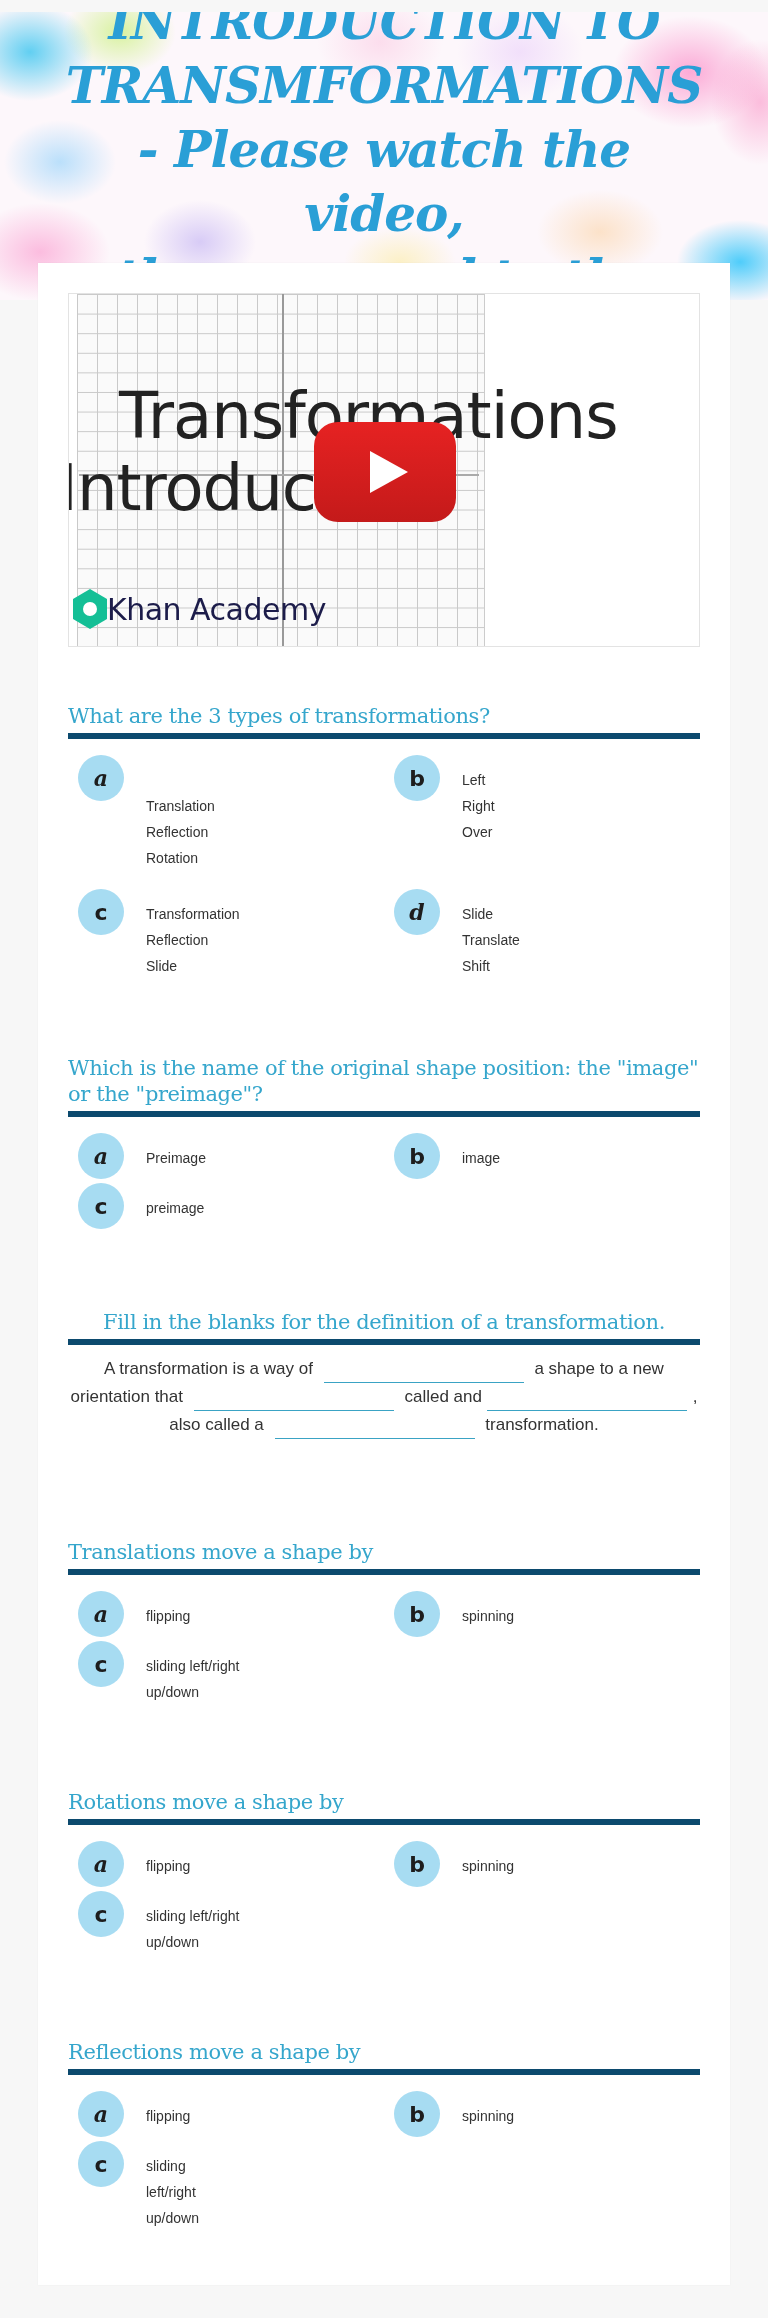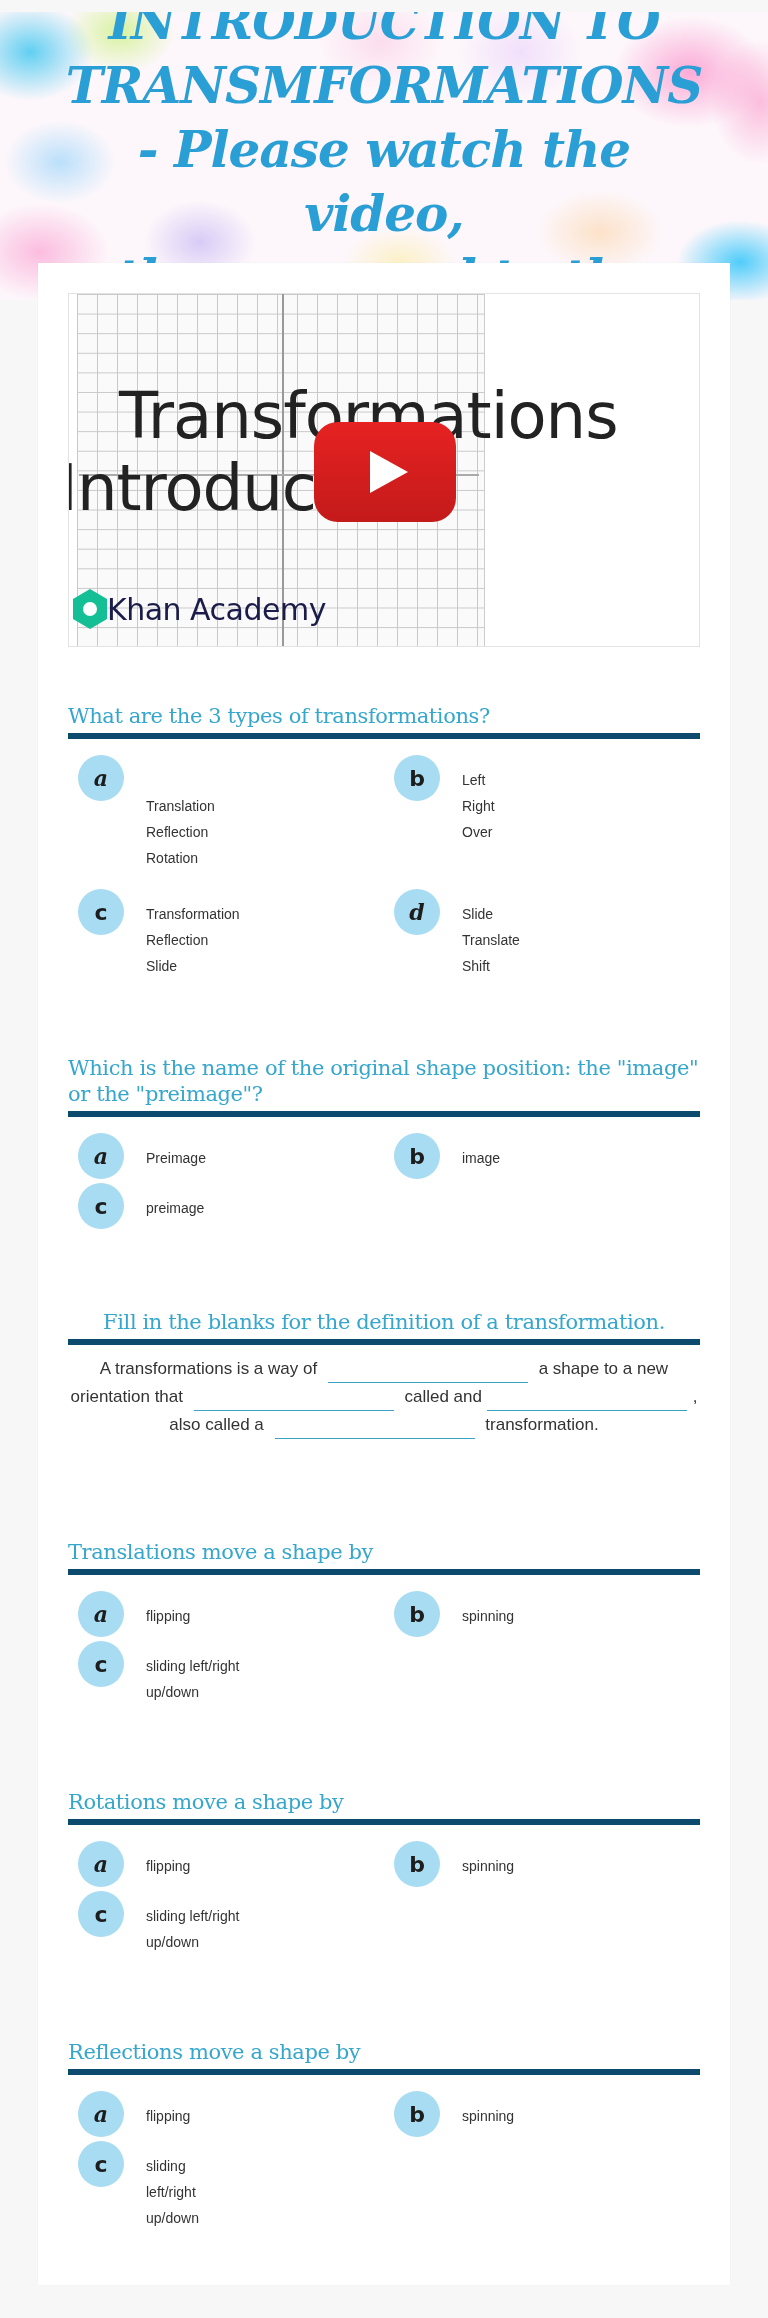--- a/index.html
+++ b/index.html
@@ -211,21 +211,21 @@
       <div class="opt">
         <div class="badge">c</div>
         <div class="opt-text">preimage</div>
       </div>
     </div>
   </div>
 
   <div class="q" style="top:1046px;text-align:center;">
     <div class="q-title">Fill in the blanks for the definition of a transformation.</div>
     <div class="fill">
-      <span>A transformations is a way of</span>
+      <span>A transformation is a way of</span>
       <span class="blank"></span>
       <span>a shape to a new orientation that</span>
       <span class="blank"></span>
       <span>called and</span>
       <span class="blank" style="margin-left:0;"></span><span>, also called a</span>
       <span class="blank"></span>
       <span>transformation.</span>
     </div>
   </div>
 

